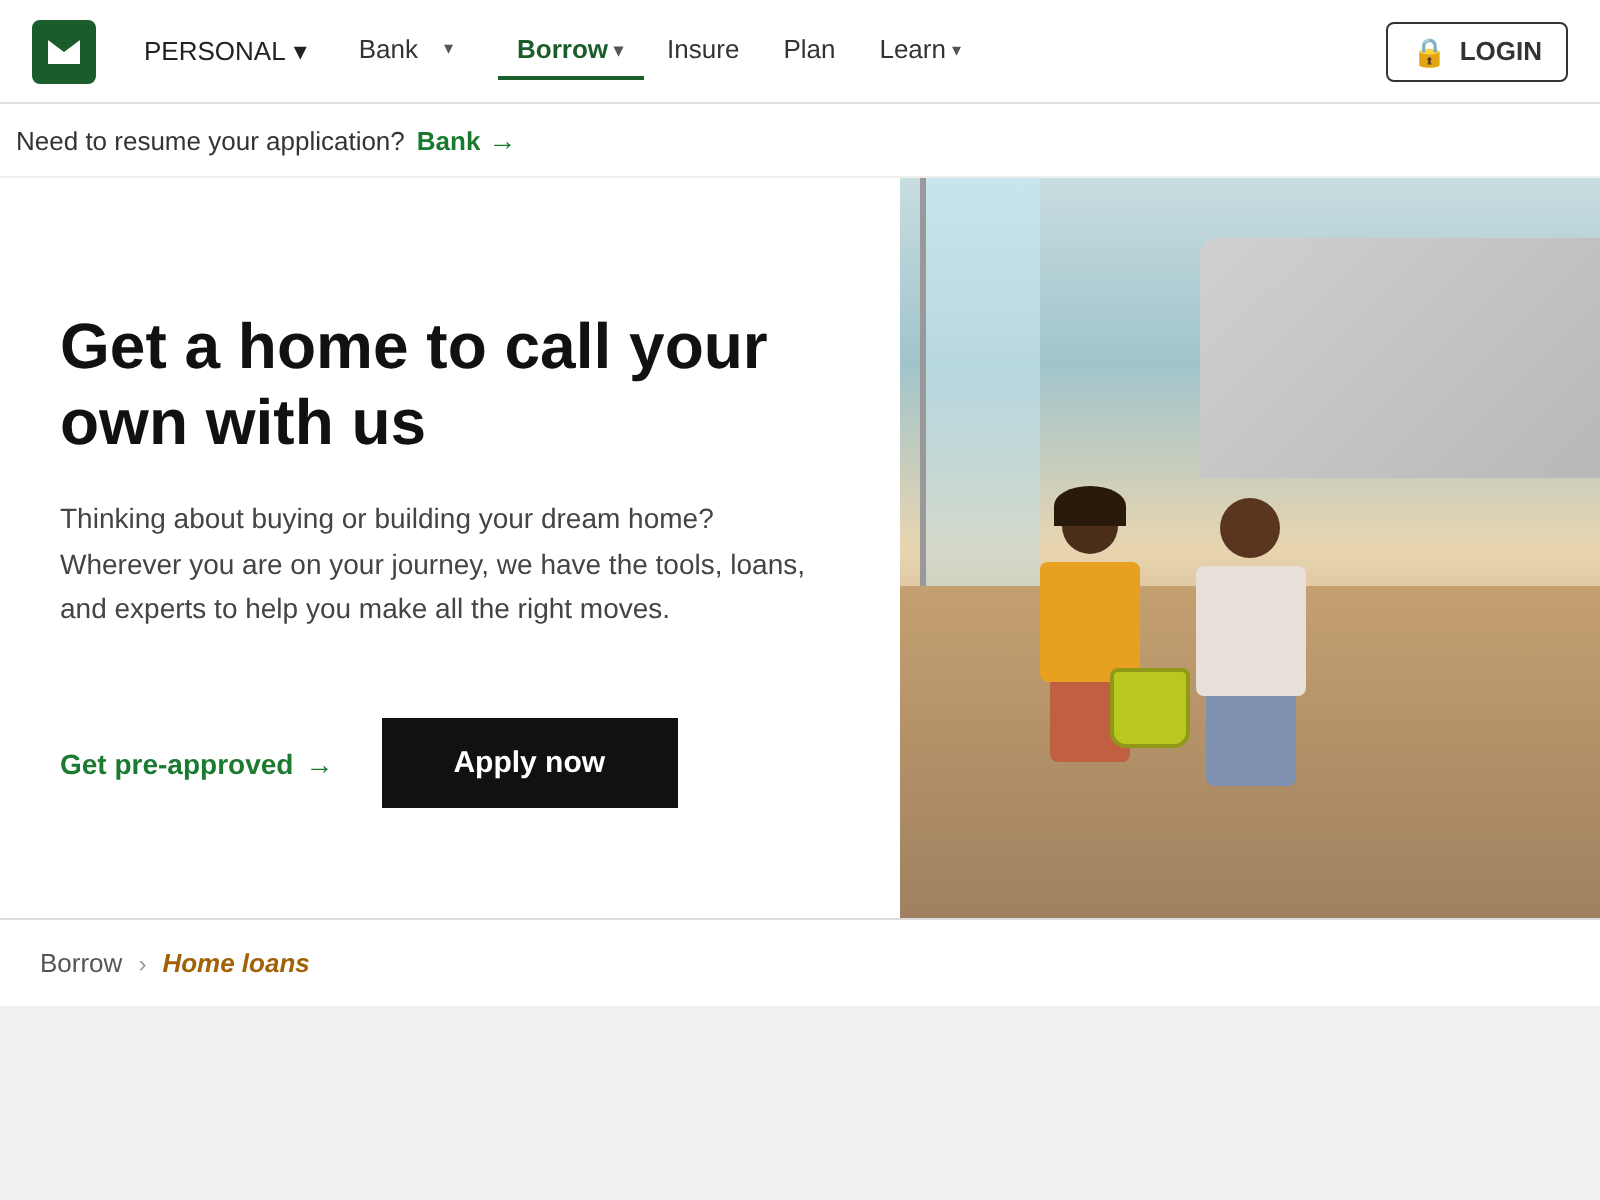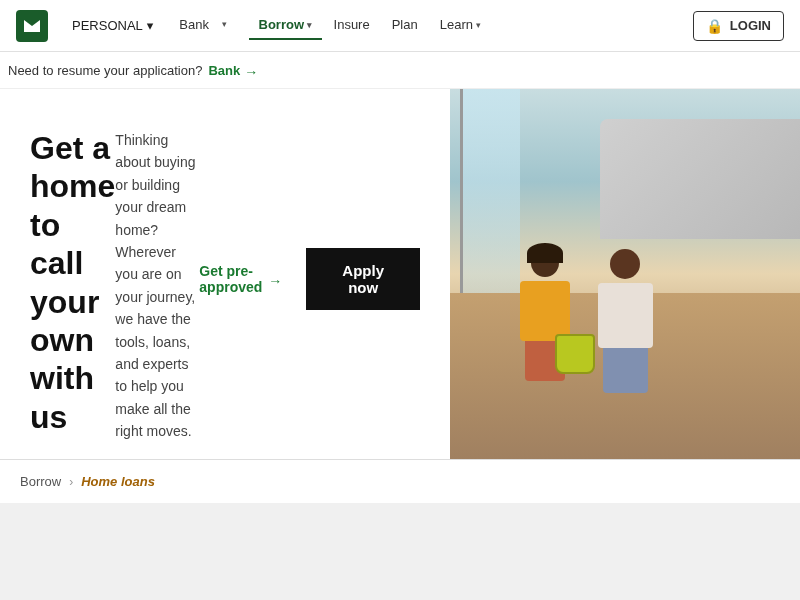--- a/index.html
+++ b/index.html
@@ -79,21 +79,21 @@
     .hero {
       display: flex;
       height: 370px;
       background: #fff;
       position: relative;
     }
     .hero-content {
       flex: 0 0 450px;
       padding: 40px 30px 30px 30px;
       display: flex;
-      flex-direction: row;
+      flex-direction: column;
       justify-content: center;
     }
     .hero-title {
       font-size: 32px;
       line-height: 1.2;
       color: #111;
       margin-bottom: 18px;
     }
     .hero-title strong { font-weight: 800; }
     .hero-desc {

